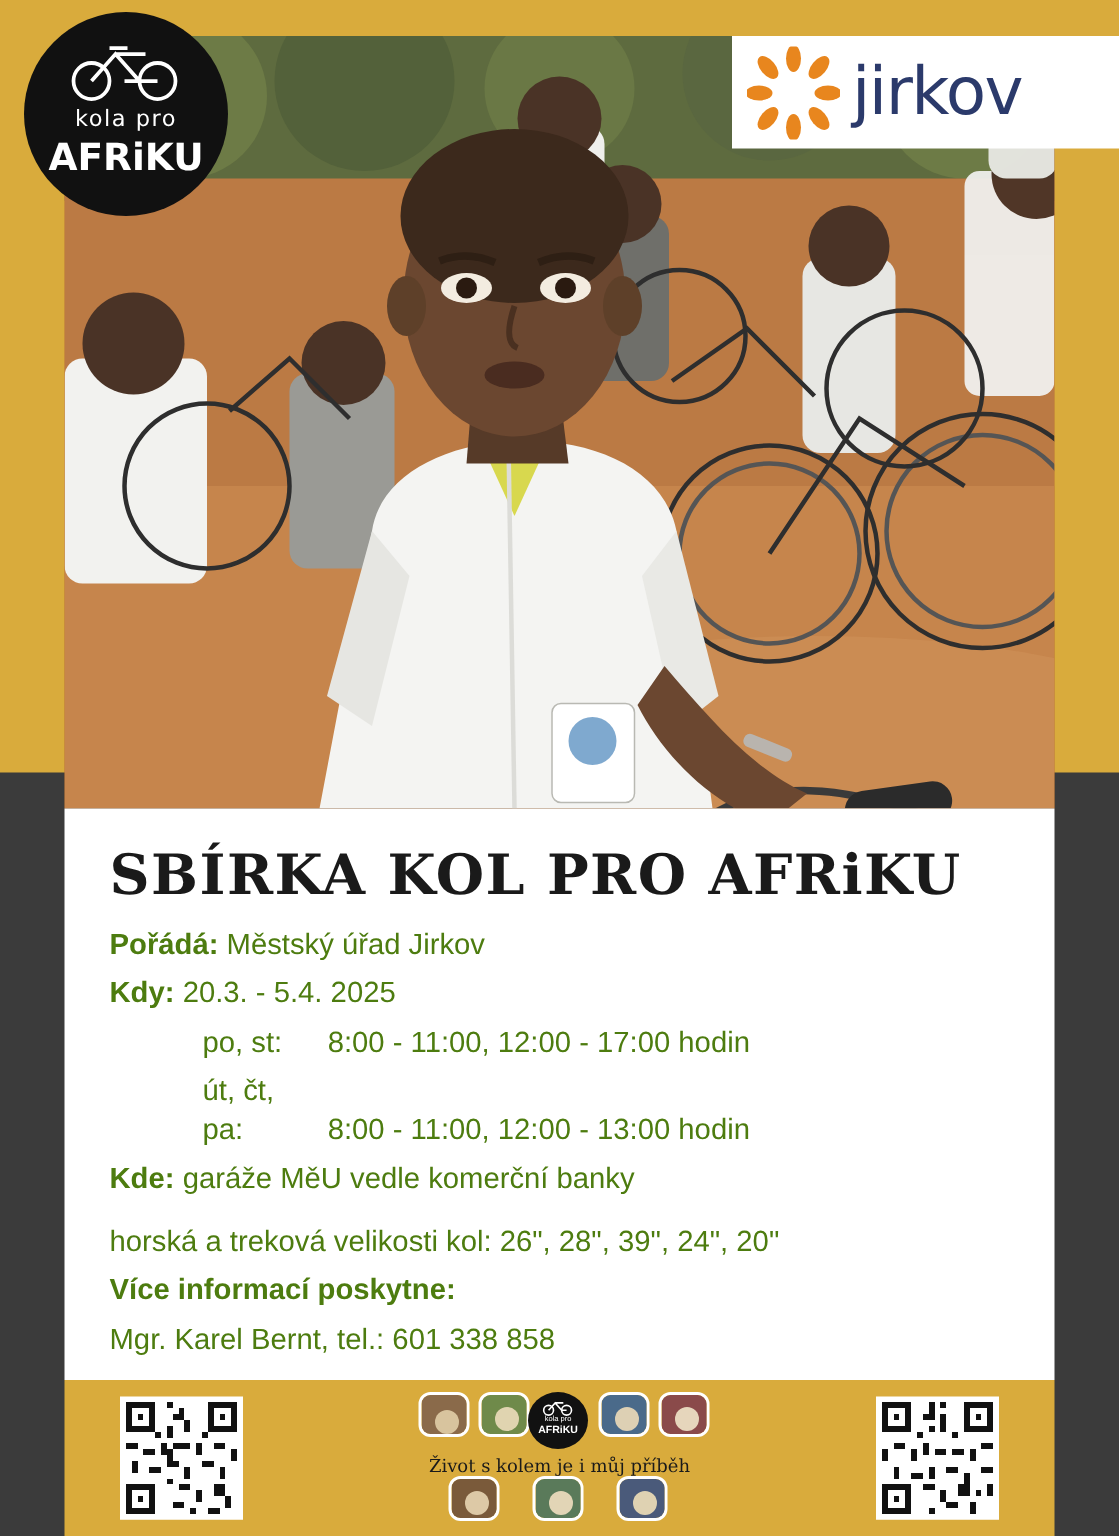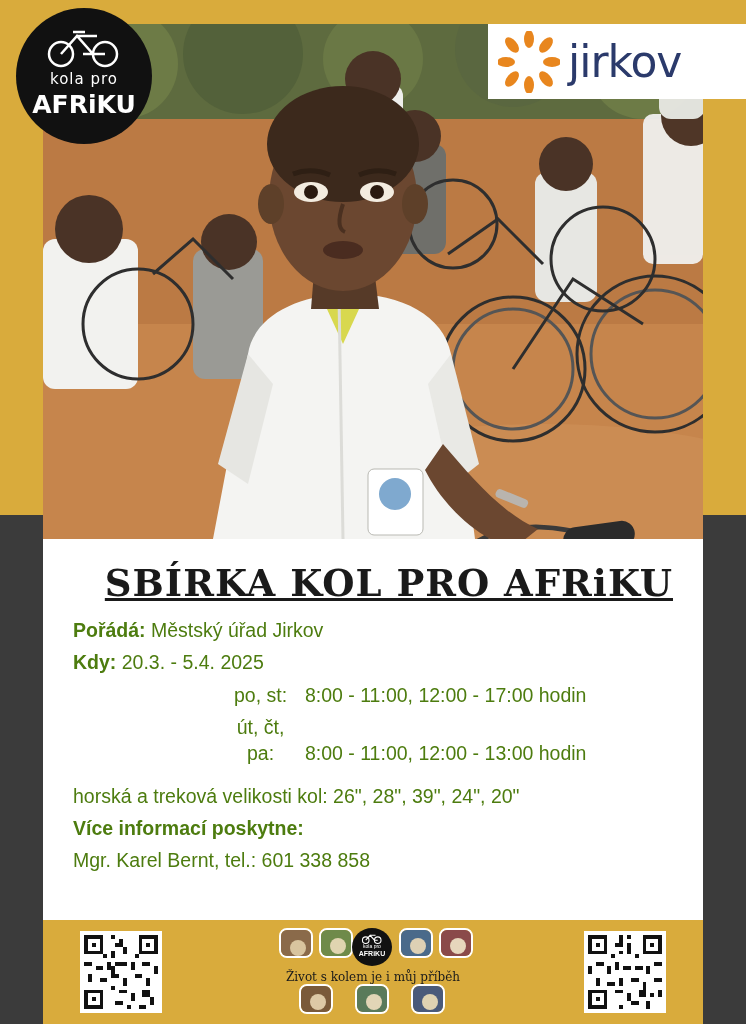--- a/index.html
+++ b/index.html
@@ -105,38 +105,37 @@
     position: absolute;
     left: 43px;
     top: 539px;
     width: 660px;
     height: 381px;
     background: #ffffff;
     box-sizing: border-box;
     padding: 18px 30px 0 30px;
   }
   .title {
-    text-align: right;
+    text-align: left;
     font-size: 37px;
     letter-spacing: 1px;
     color: #1a1a1a;
     font-family: "DejaVu Serif", serif;
     font-weight: bold;
     margin: 4px 0 12px 0;
     white-space: nowrap;
-    text-decoration: underline;
   }
   .line {
     font-size: 19.5px;
     color: #4d7c0f;
     margin: 0 0 6px 0;
     line-height: 1.35;
   }
   .b { font-weight: bold; }
-  .indent-a { padding-left: 62px; text-align: center; }
+  .indent-a { padding-left: 62px; }
   .hours-label { display: inline-block; width: 78px; }
   .hours-label-2 { display: inline-block; width: 78px; }
   .gap { height: 10px; }
 
   
   .bottom-strip {
     position: absolute;
     left: 43px;
     top: 920px;
     width: 660px;
@@ -368,20 +367,24 @@
     <div class="line indent-a">
       <span class="hours-label">po, st:</span>
       <span>8:00 - 11:00, 12:00 - 17:00 hodin</span>
     </div>
 
     <div class="line indent-a">
       <span class="hours-label-2">út, čt, pa:</span>
       <span>8:00 - 11:00, 12:00 - 13:00 hodin</span>
     </div>
 
+    <div class="line">
+      <span class="b">Kde:</span>
+      <span>garáže MěU vedle komerční banky</span>
+    </div>
 
     <div class="gap"></div>
 
 
     <div class="line">horská a treková velikosti kol: 26", 28", 39", 24", 20"</div>
 
     <div class="line b">Více informací poskytne:</div>
 
     <div class="line">Mgr. Karel Bernt, tel.: 601 338 858</div>
   </div>

